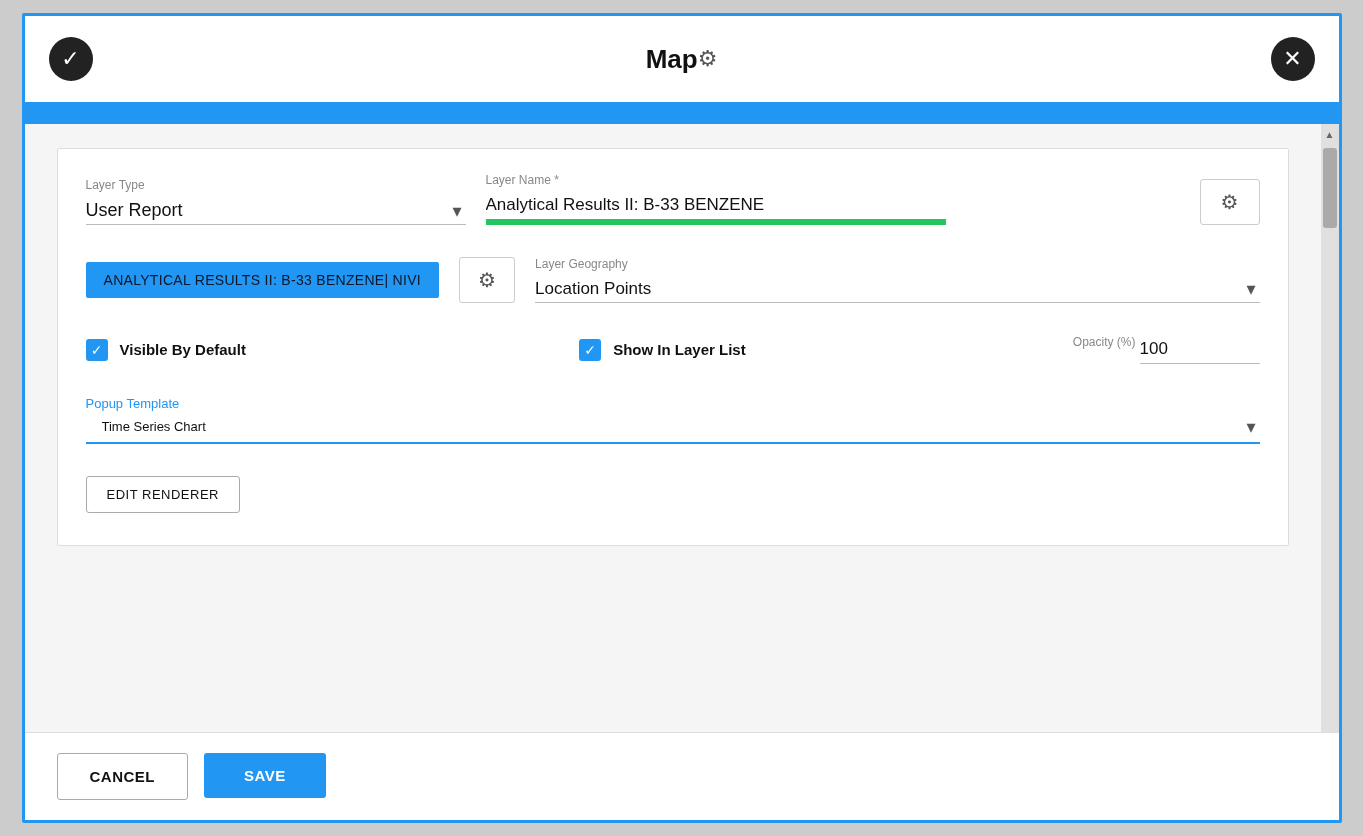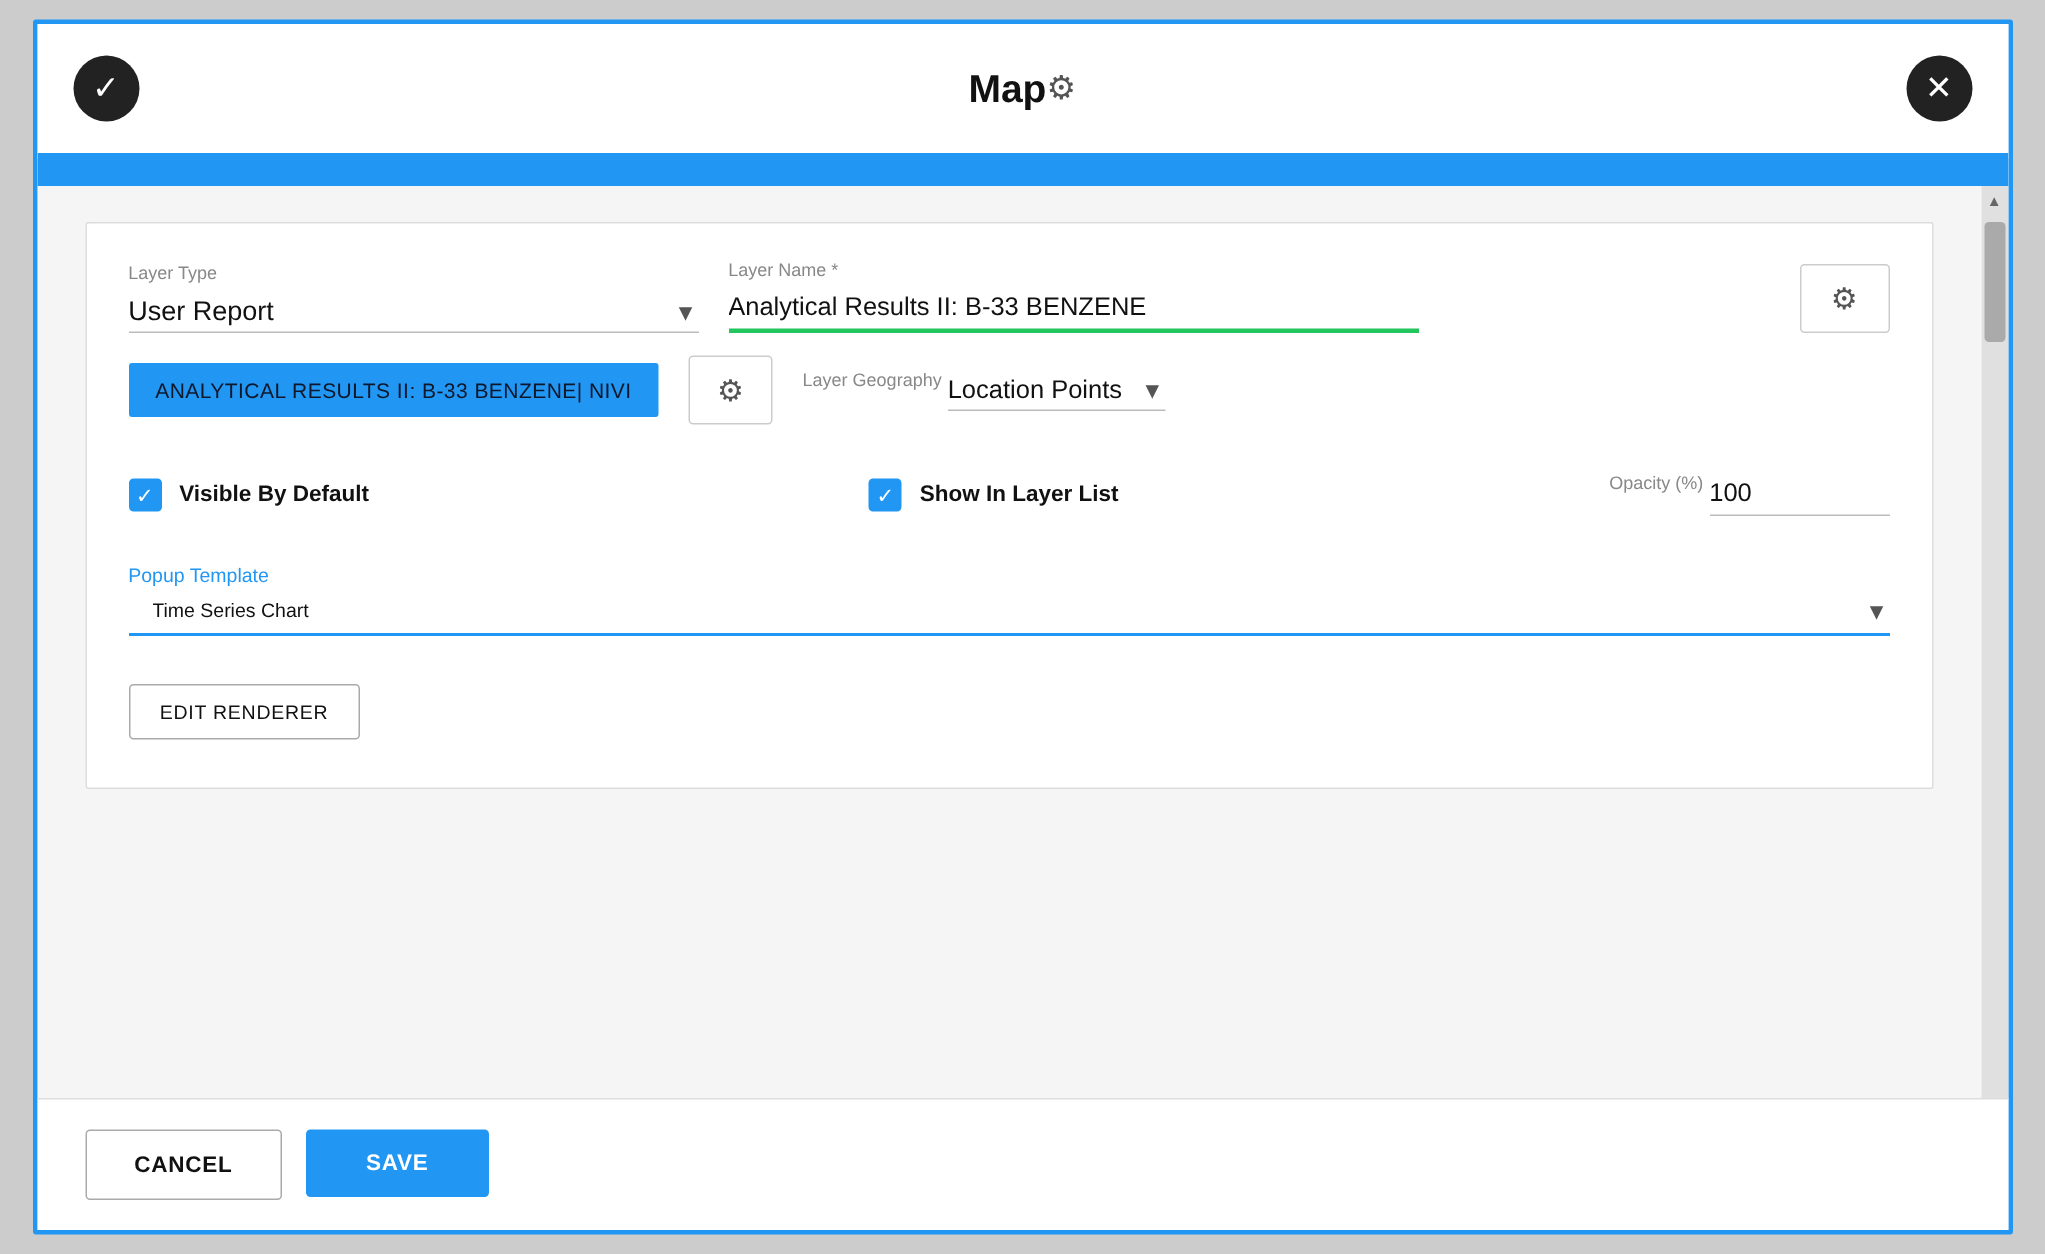--- a/index.html
+++ b/index.html
@@ -133,21 +133,21 @@
       border: 1px solid #ddd;
       border-radius: 2px;
       padding: 24px 28px;
       margin-bottom: 12px;
     }
     
     .row-layer-info {
       display: flex;
       align-items: flex-end;
       gap: 20px;
-      margin-bottom: 15px;
+      margin-bottom: 32px;
     }
     .field-group {
       display: flex;
       flex-direction: column;
       gap: 4px;
     }
     .field-label {
       font-size: 12px;
       color: #888;
     }
@@ -172,21 +172,21 @@
       position: absolute;
       right: 4px;
       color: #555;
       font-size: 18px;
       pointer-events: none;
     }
     .layer-name-input {
       font-size: 17px;
       color: #111;
       border: none;
-      border-bottom: 3px solid #22c55e;
+      border-bottom: 6px solid #22c55e;
       background: transparent;
       padding: 4px 0;
       width: 460px;
       outline: none;
     }
     .gear-square-btn {
       width: 60px;
       height: 46px;
       border: 1px solid #ccc;
       background: #fff;
@@ -229,21 +229,21 @@
       display: flex;
       align-items: center;
       justify-content: center;
       font-size: 20px;
       color: #555;
       border-radius: 3px;
     }
     .geo-field-group {
       flex: 1;
       display: flex;
-      flex-direction: row;
+      flex-direction: column;
       gap: 4px;
     }
     .geo-select-wrapper {
       position: relative;
       display: flex;
       align-items: center;
     }
     .geo-select {
       font-size: 17px;
       color: #111;

